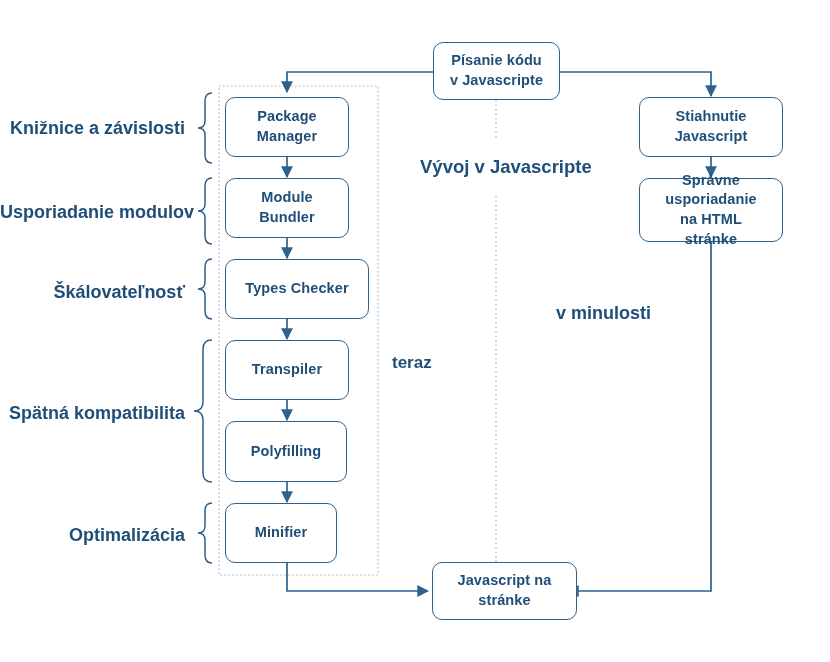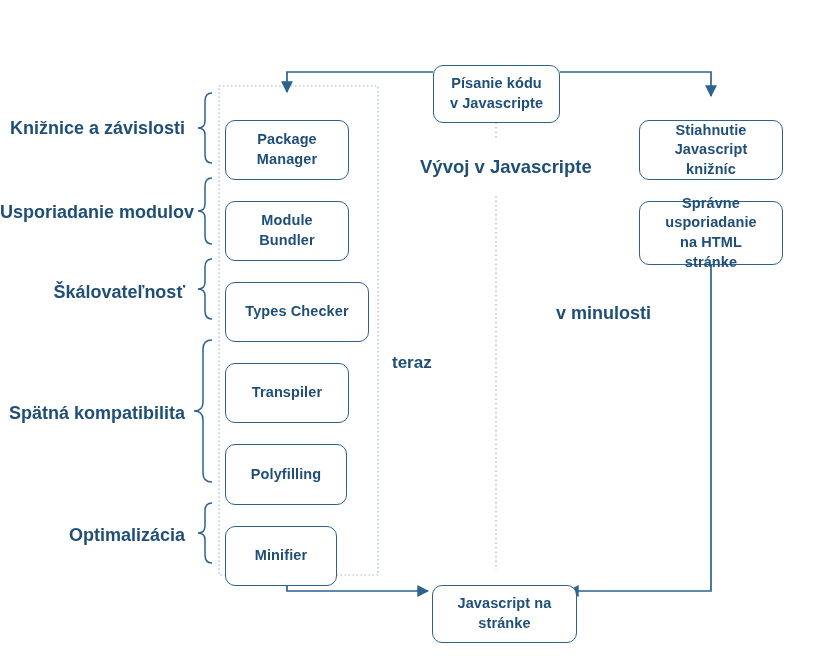--- a/index.html
+++ b/index.html
@@ -26,21 +26,20 @@
     display: flex;
     align-items: center;
     justify-content: center;
     text-align: center;
     color: #1f4e79;
     font-weight: bold;
     font-size: 14.5px;
     line-height: 1.35;
     letter-spacing: 0.1px;
     z-index: 4;
-    margin-top: 23px;
   }
   .node span { display: block; padding: 0 6px; }
 
   .group-label {
     position: absolute;
     color: #1f4e79;
     font-weight: bold;
     font-size: 18px;
     text-align: right;
     white-space: nowrap;
@@ -169,21 +168,20 @@
     <span>Polyfilling</span>
   </div>
 
   <div class="node" style="left:225px; top:503px; width:112px; height:60px;">
     <span>Minifier</span>
   </div>
 
   <div class="node" style="left:639px; top:97px; width:144px; height:60px;">
     <span>
       <span>Stiahnutie Javascript</span>
-      <span>knižníc</span>
     </span>
   </div>
 
   <div class="node" style="left:639px; top:178px; width:144px; height:64px;">
     <span>
       <span>Správne usporiadanie</span>
       <span>na HTML stránke</span>
     </span>
   </div>
 

